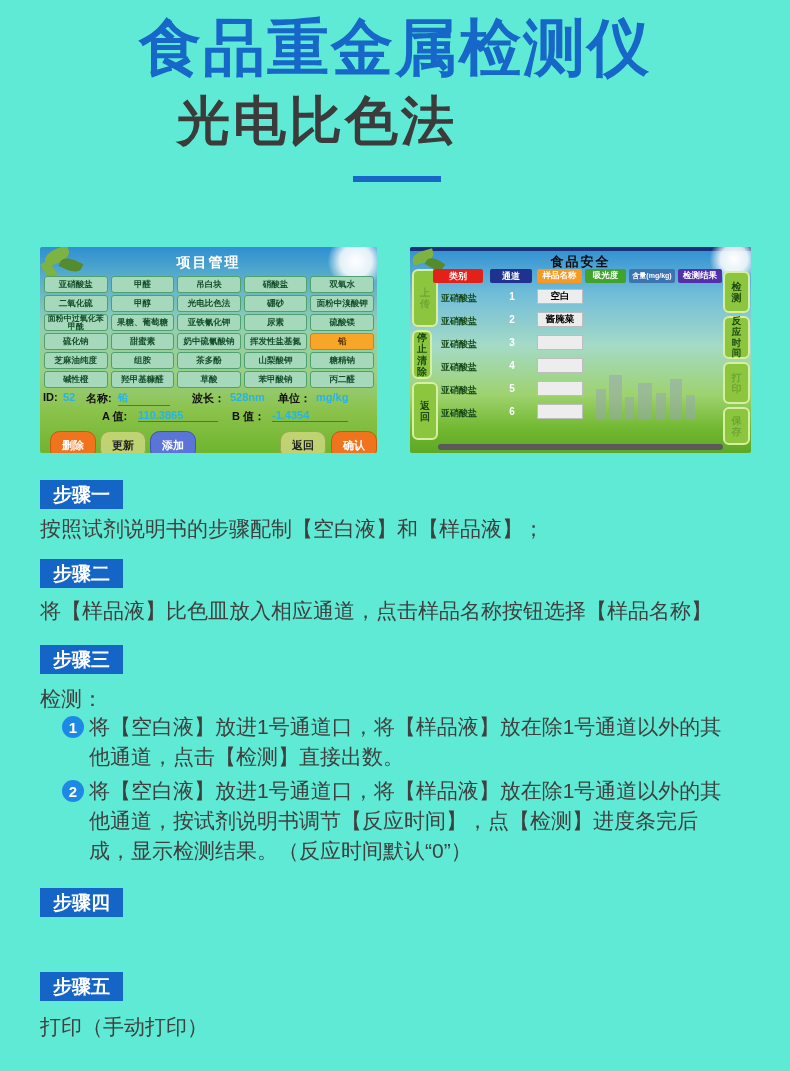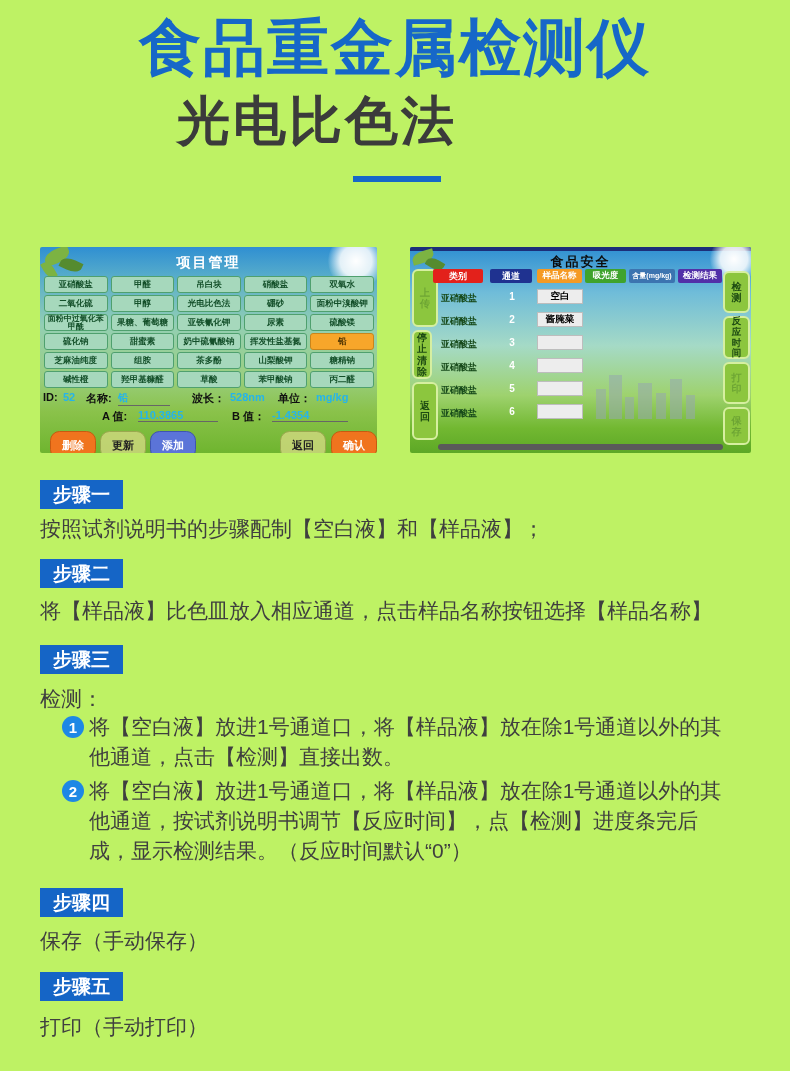--- a/index.html
+++ b/index.html
@@ -1,17 +1,17 @@
 <!DOCTYPE html>
 <html><head>
 <meta charset="utf-8">
 <style>
   html,body{margin:0;padding:0;background:#ffffff;}
   body{font-family:"Liberation Sans","DejaVu Sans",sans-serif;}
-  .page{position:relative;width:790px;height:1071px;margin:0 auto;background:#bef264;overflow:hidden;}
+  .page{position:relative;width:790px;height:1071px;margin:0 auto;background:#5eead4;overflow:hidden;}
   .abs{position:absolute;}
 
   
   .ttl1{left:0;top:12px;width:790px;text-align:center;font-size:62px;font-weight:900;color:#1667C8;letter-spacing:2px;line-height:72px;}
   .ttl2{left:0;top:86px;width:634px;text-align:center;font-size:53px;font-weight:900;color:#3B3B3B;letter-spacing:3px;line-height:70px;}
   .divider{left:353px;top:176px;width:88px;height:6px;background:#1667C8;}
 
   
   .screen{overflow:hidden;border-radius:2px;}
   .scr-title{left:0;width:100%;text-align:center;font-weight:700;}
@@ -214,18 +214,17 @@
   <div class="num-item" style="top:712px;">
     <span class="num-circle">1</span>
     <span class="num-text">将【空白液】放进1号通道口，将【样品液】放在除1号通道以外的其他通道，点击【检测】直接出数。</span>
   </div>
   <div class="num-item" style="top:776px;">
     <span class="num-circle">2</span>
     <span class="num-text">将【空白液】放进1号通道口，将【样品液】放在除1号通道以外的其他通道，按试剂说明书调节【反应时间】，点【检测】进度条完后成，显示检测结果。（反应时间默认“0”）</span>
   </div>
 
   <div class="badge" style="top:888px;">步骤四</div>
-  <div class="step-text" style="top:926px;">保存（手动保存）</div>
 
   <div class="badge" style="top:972px;">步骤五</div>
   <div class="step-text" style="top:1012px;">打印（手动打印）</div>
 
 </div>
 
 </body></html>

